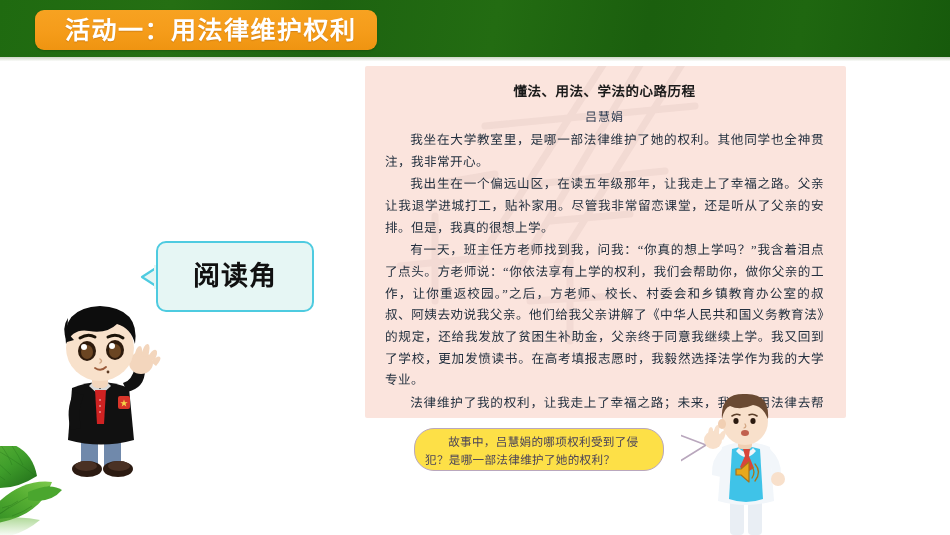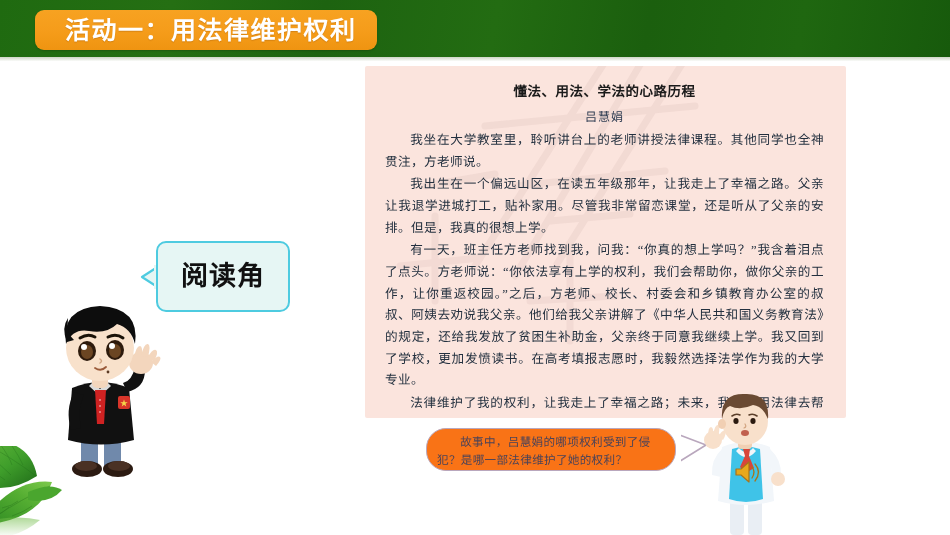--- a/index.html
+++ b/index.html
@@ -54,21 +54,21 @@
     line-height: 1;
     white-space: nowrap;
     text-shadow: 0 1px 1px rgba(120,60,0,0.25);
     margin-left: 8px;
   }
 
   
   .reading-corner {
     position: absolute;
     left: 156px; top: 241px;
-    width: 134px; height: 71px;
+    width: 158px; height: 71px;
     background: #e6f6f4;
     border: 2px solid #4ecbe0;
     border-radius: 10px;
     display: flex;
     align-items: center;
     justify-content: center;
     box-sizing: border-box;
   }
   .reading-corner .rc-label {
     font-size: 27px;
@@ -126,23 +126,23 @@
     color: #23303f;
     text-align: justify;
     text-indent: 2em;
     margin: 0 0 1px 0;
     letter-spacing: 0.4px;
   }
 
   
   .q-bubble {
     position: absolute;
-    left: 426px; top: 428px;
+    left: 414px; top: 428px;
     width: 250px; height: 43px;
-    background: #f97316;
+    background: #fde047;
     border: 1.6px solid #b9a7bd;
     border-radius: 20px;
     box-sizing: border-box;
     padding: 5px 10px 4px 10px;
   }
   .q-bubble .q-text {
     font-family: "Liberation Serif", "DejaVu Serif", serif;
     font-size: 11.6px;
     line-height: 1.55;
     color: #4b4358;
@@ -209,21 +209,21 @@
         <path d="M165,235 L250,230"></path>
         <path d="M60,120 L130,108"></path>
         <path d="M70,150 L70,235"></path>
         <path d="M35,200 L115,192"></path>
       </g>
     </svg>
 
     <div class="doc-inner">
       <div class="doc-title">懂法、用法、学法的心路历程</div>
       <div class="doc-author">吕慧娟</div>
-      <p class="doc-para">我坐在大学教室里，聆听讲台上的老师讲授法律课程。其他同学也全神贯注，方老师说。</p>
+      <p class="doc-para">我坐在大学教室里，是哪一部法律维护了她的权利。其他同学也全神贯注，我非常开心。</p>
       <p class="doc-para">我出生在一个偏远山区，在读五年级那年，让我走上了幸福之路。父亲让我退学进城打工，贴补家用。尽管我非常留恋课堂，还是听从了父亲的安排。但是，我真的很想上学。</p>
       <p class="doc-para">有一天，班主任方老师找到我，问我：“你真的想上学吗？”我含着泪点了点头。方老师说：“你依法享有上学的权利，我们会帮助你，做你父亲的工作，让你重返校园。”之后，方老师、校长、村委会和乡镇教育办公室的叔叔、阿姨去劝说我父亲。他们给我父亲讲解了《中华人民共和国义务教育法》的规定，还给我发放了贫困生补助金，父亲终于同意我继续上学。我又回到了学校，更加发愤读书。在高考填报志愿时，我毅然选择法学作为我的大学专业。</p>
       <p class="doc-para">法律维护了我的权利，让我走上了幸福之路；未来，我也要用法律去帮助他人。</p>
     </div>
   </div>
 
   <div class="q-bubble">
     <span class="q-text">故事中，吕慧娟的哪项权利受到了侵犯？是哪一部法律维护了她的权利？</span>
   </div>
   <svg class="q-tail" viewBox="0 0 32 33">

